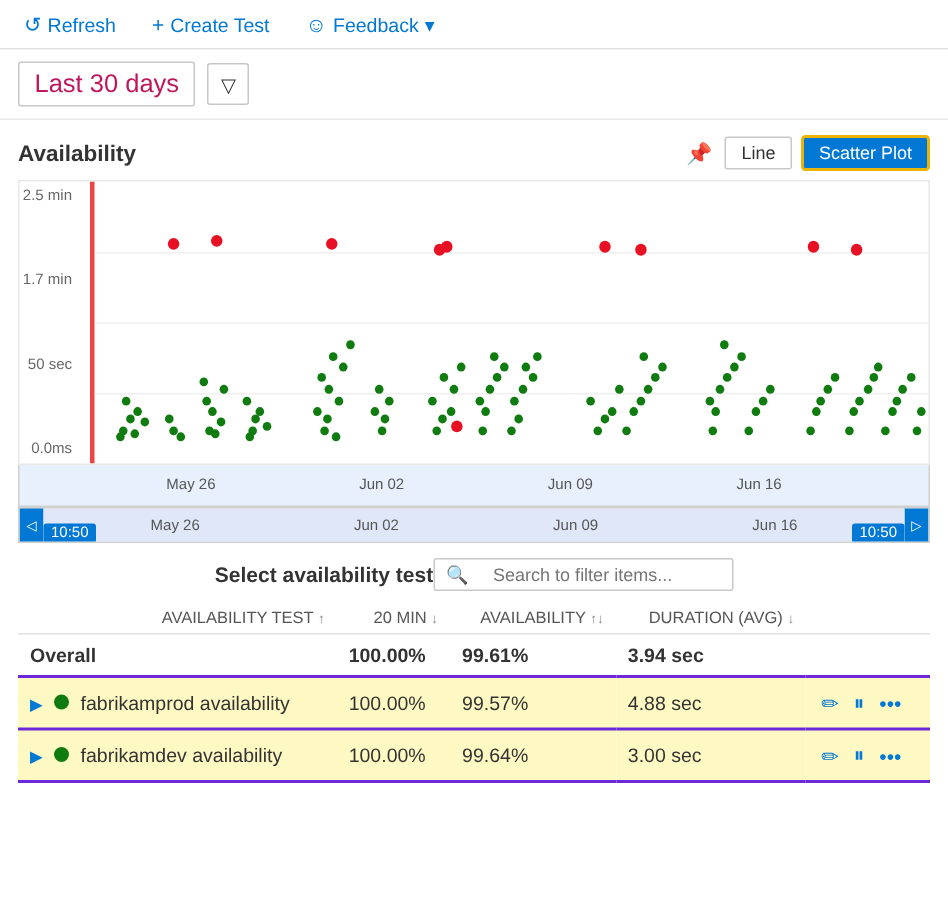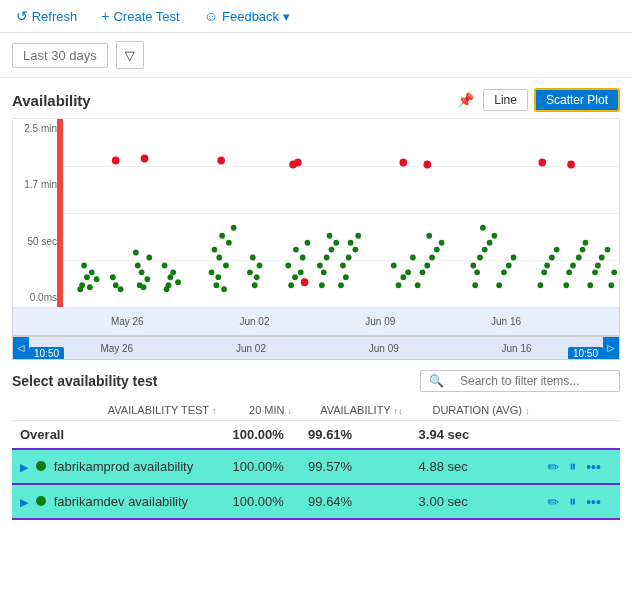--- a/index.html
+++ b/index.html
@@ -45,22 +45,22 @@
       padding: 8px 12px;
       gap: 8px;
       border-bottom: 1px solid #e8e8e8;
     }
     .date-btn {
       padding: 4px 10px;
       border: 1px solid #c8c8c8;
       background: #fff;
       border-radius: 2px;
       cursor: pointer;
-      font-size: 13px;
-      color: #737373;
+      font-size: 17px;
+      color: #be185d;
     }
     .filter-icon-btn {
       width: 28px;
       height: 28px;
       border: 1px solid #c8c8c8;
       background: #fff;
       border-radius: 2px;
       cursor: pointer;
       display: flex;
       align-items: center;
@@ -122,24 +122,24 @@
     }
     .y-axis {
       position: absolute;
       left: 0;
       top: 0;
       width: 50px;
       height: 100%;
       display: flex;
       flex-direction: column;
       justify-content: space-between;
-      padding: 4px 0 4px 2px;
+      padding: 4px 12px 4px 2px;
       font-size: 10px;
       color: #666;
-      border-right: 6px solid #ef4444;
+      border-right: 3px solid #ef4444;
     }
     .y-label { text-align: right; }
     .plot-area {
       position: absolute;
       left: 50px;
       right: 0;
       top: 0;
       bottom: 0;
       overflow: hidden;
     }
@@ -213,21 +213,21 @@
     .time-bubble.left { left: 0; }
     .time-bubble.right { right: 0; }
 
     
     .table-section {
       padding: 10px 12px 0;
     }
     .table-header-row {
       display: flex;
       align-items: center;
-      justify-content: space-between;
+      justify-content: center;
       margin-bottom: 8px;
     }
     .table-title {
       font-size: 14px;
       font-weight: 600;
     }
     .search-box {
       display: flex;
       align-items: center;
       border: 1px solid #c8c8c8;
@@ -262,21 +262,21 @@
     .data-table .sort-icon { font-size: 9px; color: #888; }
     .data-table td {
       padding: 6px 8px;
       border-bottom: 2px solid #6d28d9;
       font-size: 13px;
     }
     .data-table tr.overall td {
       font-weight: 700;
     }
     .data-table tr.data-row td {
-      background: #5eead4;
+      background: #fef9c3;
     }
     .row-actions {
       display: flex;
       gap: 6px;
       align-items: center;
     }
     .action-btn {
       background: none;
       border: none;
       cursor: pointer;

